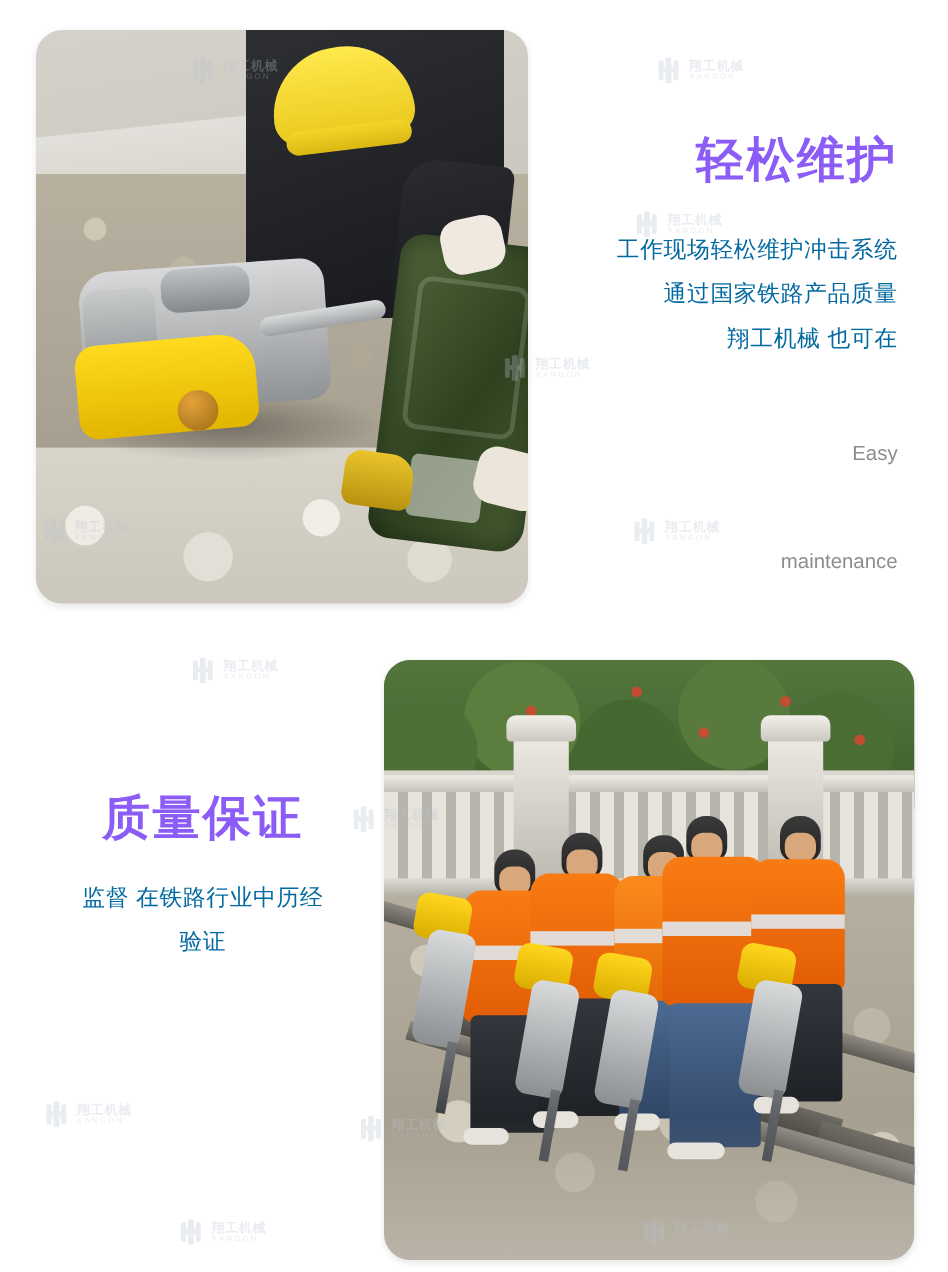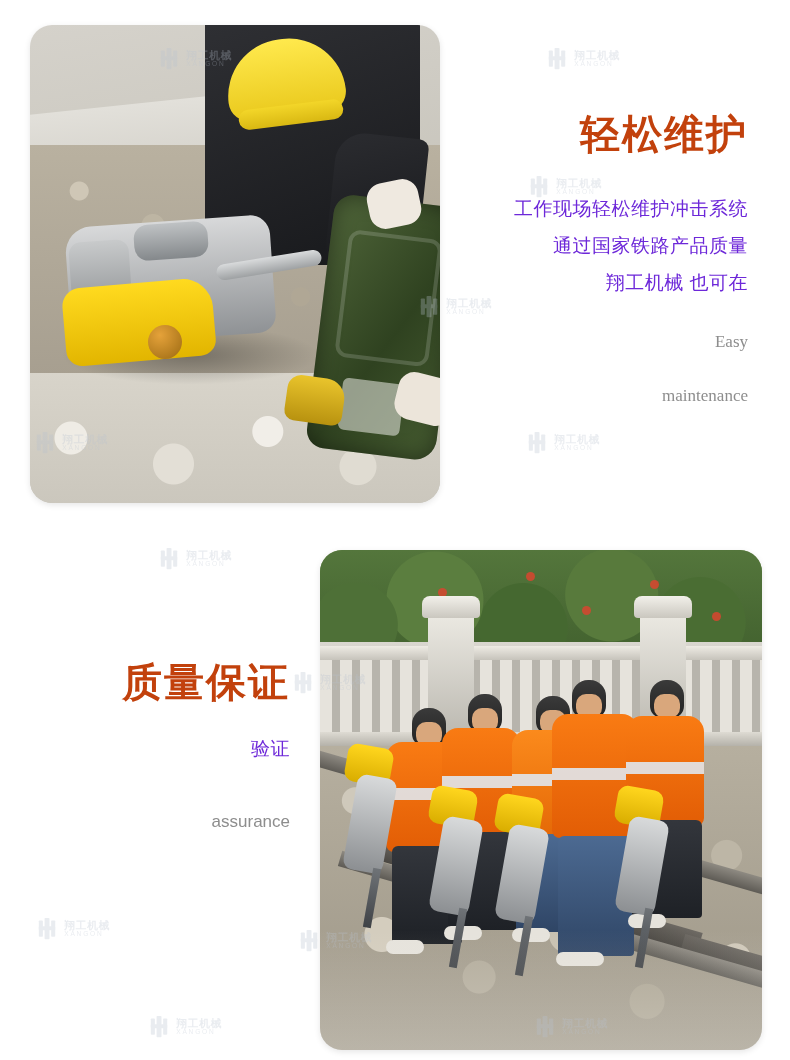--- a/index.html
+++ b/index.html
@@ -97,50 +97,50 @@
     position: absolute;
     z-index: 6;
   }
   #text-maintenance {
     right: 42px;
     top: 112px;
     width: 300px;
     text-align: right;
   }
   #text-quality {
-    left: 28px;
+    left: 38px;
     top: 140px;
     width: 262px;
-    text-align: right;
+    text-align: center;
   }
 
   .heading-cn {
     font-size: 40px;
     font-weight: bold;
-    color: #c2410c;
+    color: #8b5cf6;
     letter-spacing: 2px;
     margin: 0 0 34px 0;
     line-height: 1.1;
   }
   #text-quality .heading-cn { margin-bottom: 26px; }
 
   .body-cn {
     font-size: 19px;
-    color: #6d28d9;
+    color: #0369a1;
     line-height: 1.95;
     margin: 0;
     letter-spacing: 0.5px;
   }
   .label-en {
     font-size: 17px;
     color: #8d8d8d;
     line-height: 1.55;
     margin: 0;
   }
-  #text-maintenance .label-en { margin-top: 28px; font-family: Liberation Serif, serif; }
+  #text-maintenance .label-en { margin-top: 64px; }
   #text-quality .label-en { margin-top: 42px; }
 
   
   .ph-bg { position: absolute; inset: 0; }
   .m-concrete {
     position: absolute; left: 0; top: 0; width: 100%; height: 100%;
     background: linear-gradient(170deg, #d5d2cb 0%, #c9c6bd 40%, #bdbab0 100%);
   }
   .m-slab {
     position: absolute; left: -10px; top: 78px; width: 250px; height: 110px;
@@ -509,22 +509,22 @@
         <div class="q-tool" style="left:302px; top:268px;"></div>
         <div class="q-tool-bit" style="left:320px; top:358px;"></div>
       </div>
 
       <div class="q-dust"></div>
     </div>
   </div>
 
   <div class="text-col" id="text-quality">
     <h2 class="heading-cn">质量保证</h2>
+    <p class="body-cn">监督 在铁路行业中历经</p>
     <p class="body-cn">验证</p>
-    <p class="label-en" style="margin-left:14px;">assurance</p>
   </div>
 </div>
 
 <div class="watermark-layer">
   <div class="wm small" style="left:160px; top:48px;">
     <div class="wm-mark">
         <span class="b1"></span>
         <span class="b2"></span>
         <span class="b3"></span>
         <span class="b4"></span>

